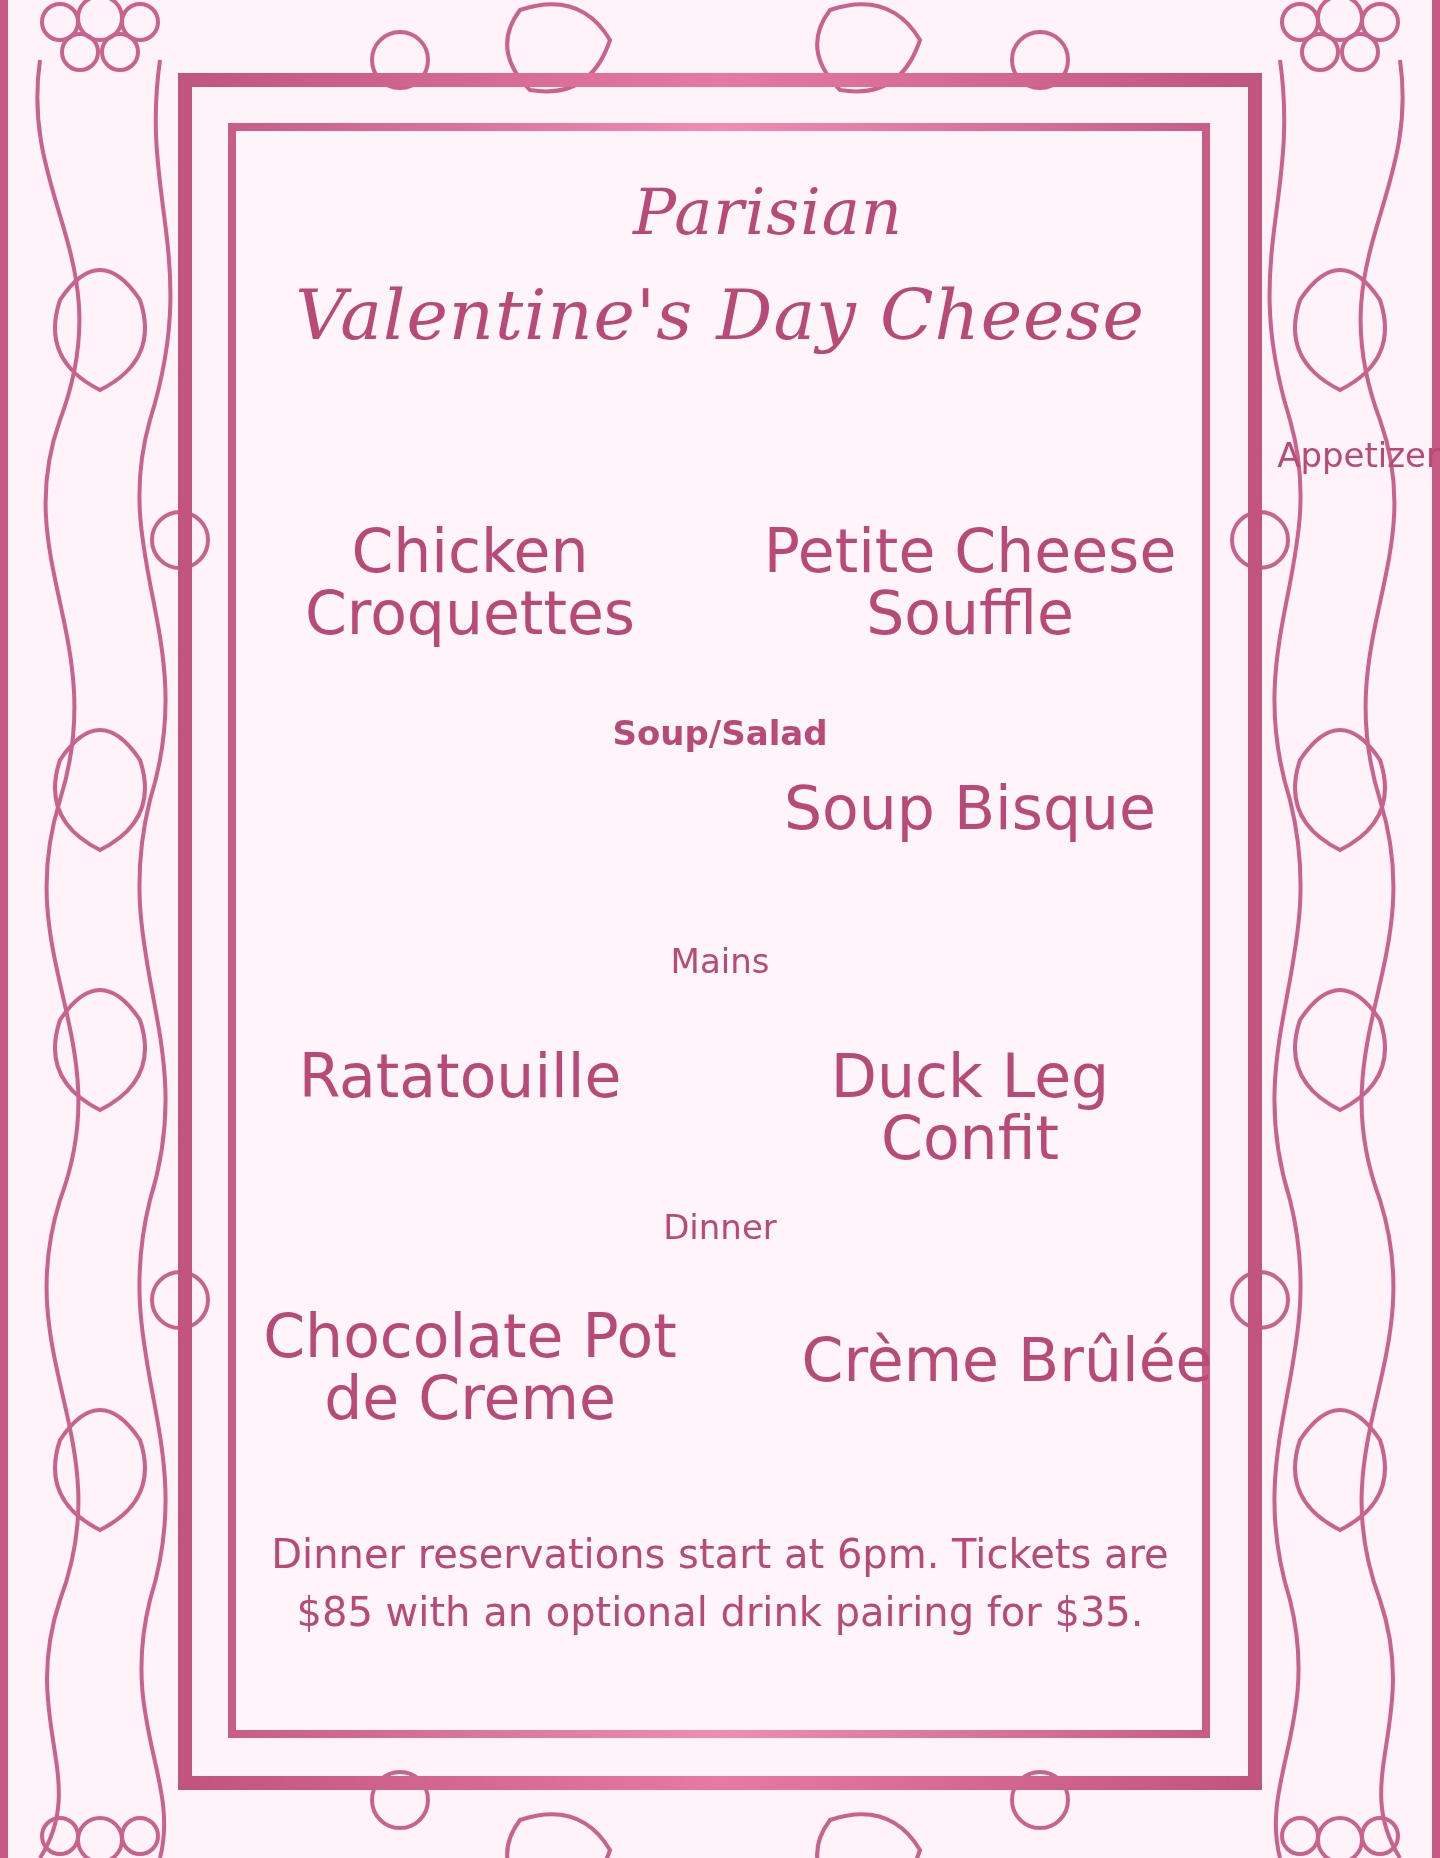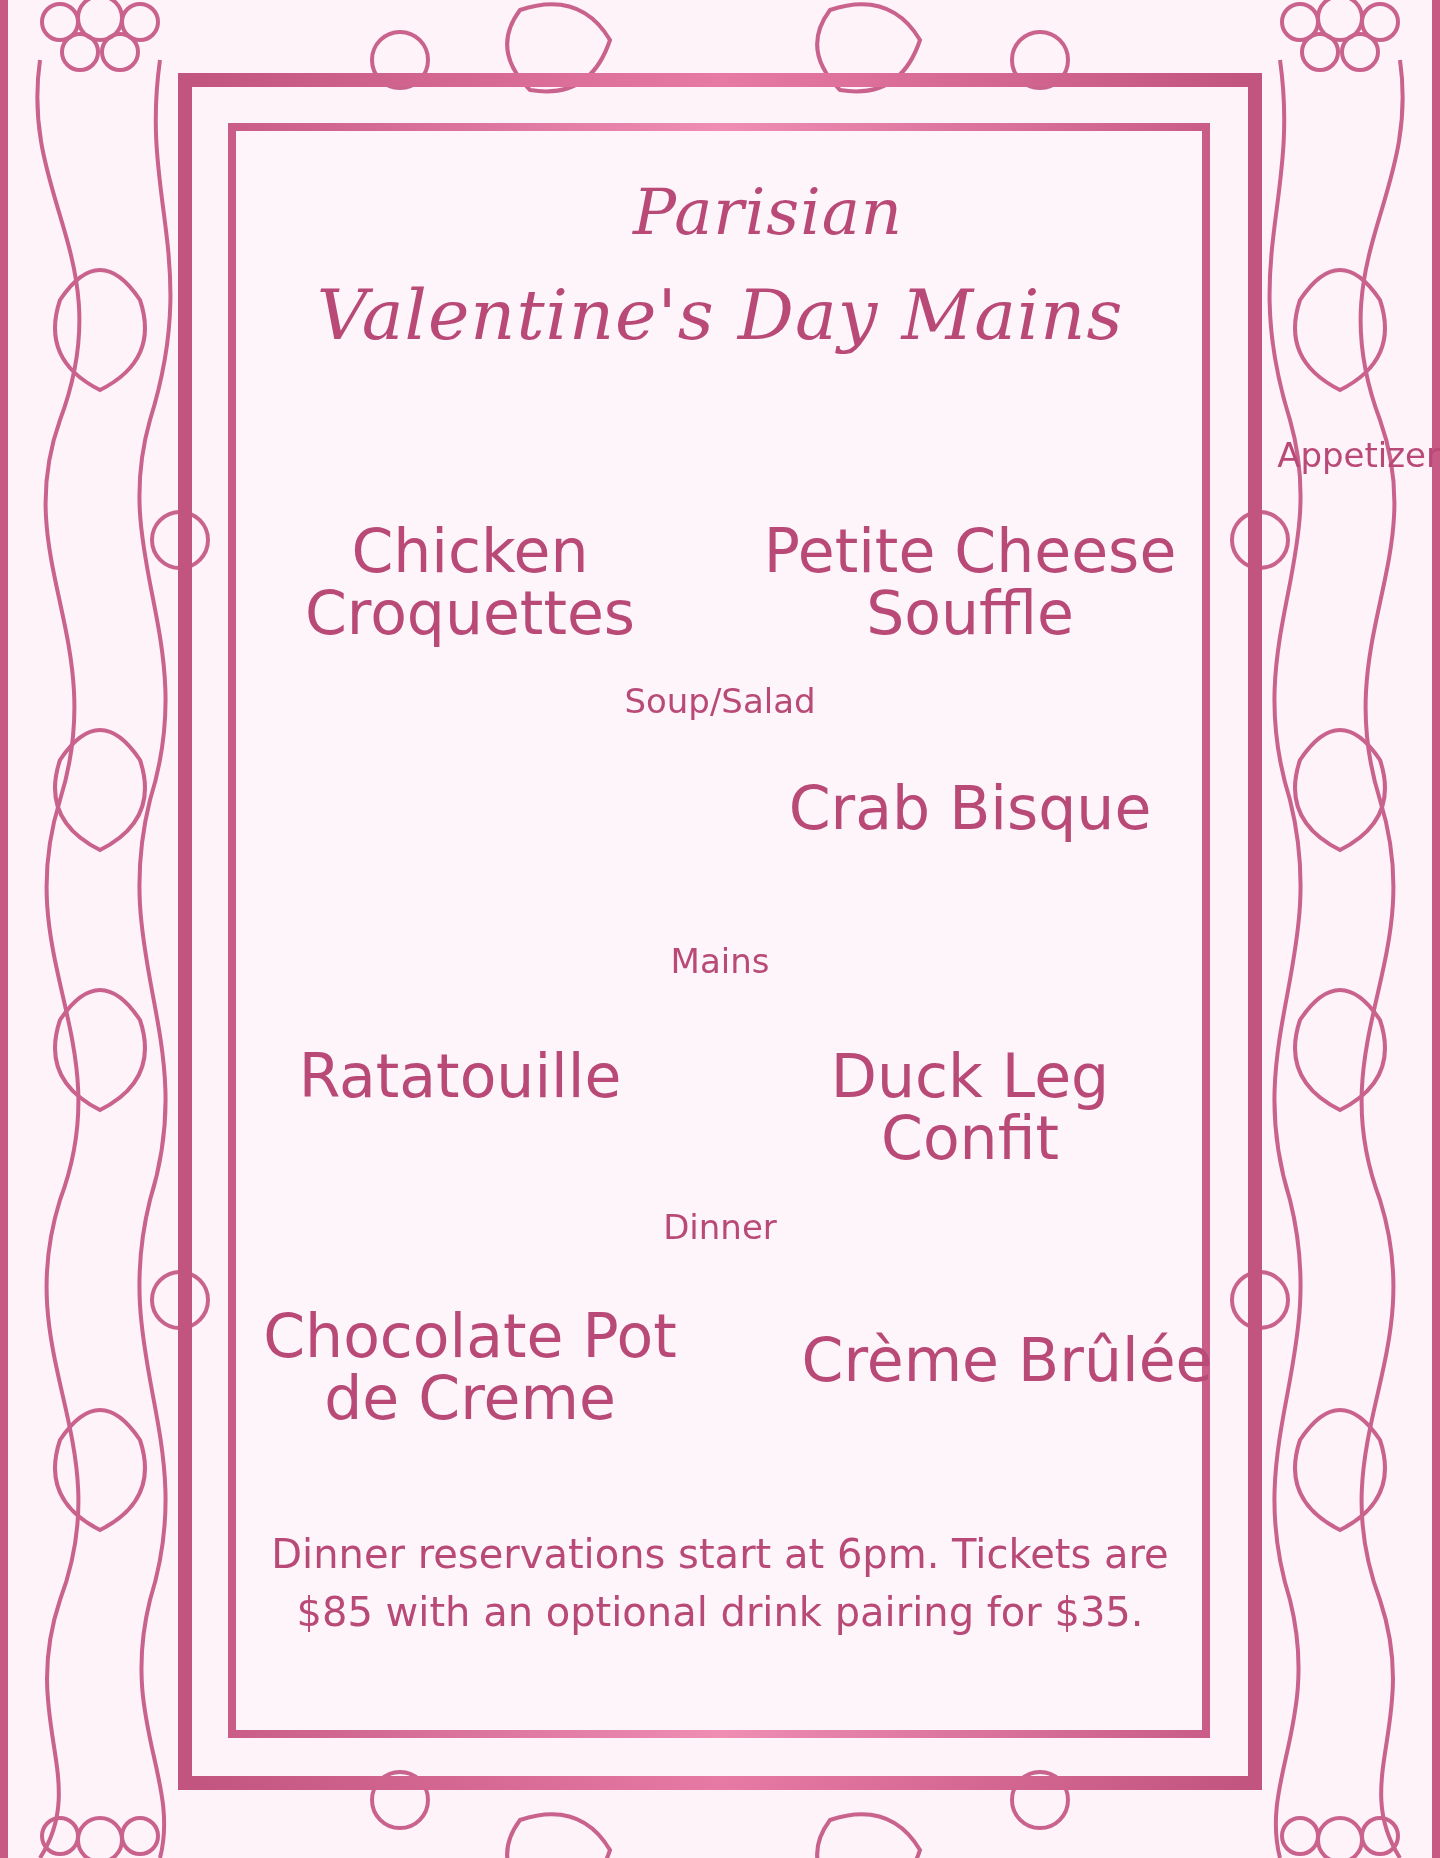--- a/index.html
+++ b/index.html
@@ -79,30 +79,30 @@
       <path d="M830 10 q60 -20 90 30 q-20 60 -80 50 q-40 -40 -10 -80 z"></path>
       <path d="M520 1820 q60 -20 90 30 q-20 60 -80 50 q-40 -40 -10 -80 z"></path>
       <path d="M830 1820 q60 -20 90 30 q-20 60 -80 50 q-40 -40 -10 -80 z"></path>
     </g>
   </svg>
 
   <div class="outer-frame"></div>
   <div class="inner-frame"></div>
 
   <div class="txt title" style="left:0;width:1440px;top:180px;padding-left:48px;">Parisian</div>
-  <div class="txt title" style="left:0;width:1440px;top:280px;font-size:70px;">Valentine's Day Mains</div>
+  <div class="txt title" style="left:0;width:1440px;top:280px;font-size:70px;">Valentine's Day Cheese</div>
 
   <div class="txt section" style="top:438px;text-align:right;">Appetizer</div>
   <div class="txt dish" style="left:270px;width:400px;top:520px;">Chicken
 Croquettes</div>
   <div class="txt dish" style="left:760px;width:420px;top:520px;">Petite Cheese
 Souffle</div>
 
-  <div class="txt section" style="top:684px;">Soup/Salad</div>
-  <div class="txt dish" style="left:760px;width:420px;top:777px;">Crab Bisque</div>
+  <div class="txt section" style="top:716px;font-weight:bold;">Soup/Salad</div>
+  <div class="txt dish" style="left:760px;width:420px;top:777px;">Soup Bisque</div>
 
   <div class="txt section" style="top:944px;">Mains</div>
   <div class="txt dish" style="left:260px;width:400px;top:1045px;">Ratatouille</div>
   <div class="txt dish" style="left:760px;width:420px;top:1045px;">Duck Leg
 Confit</div>
 
   <div class="txt section" style="top:1210px;">Dinner</div>
   <div class="txt dish" style="left:260px;width:420px;top:1305px;">Chocolate Pot
 de Creme</div>
   <div class="txt dish" style="left:797px;width:420px;top:1305px;margin-top:24px;">Crème Brûlée</div>

